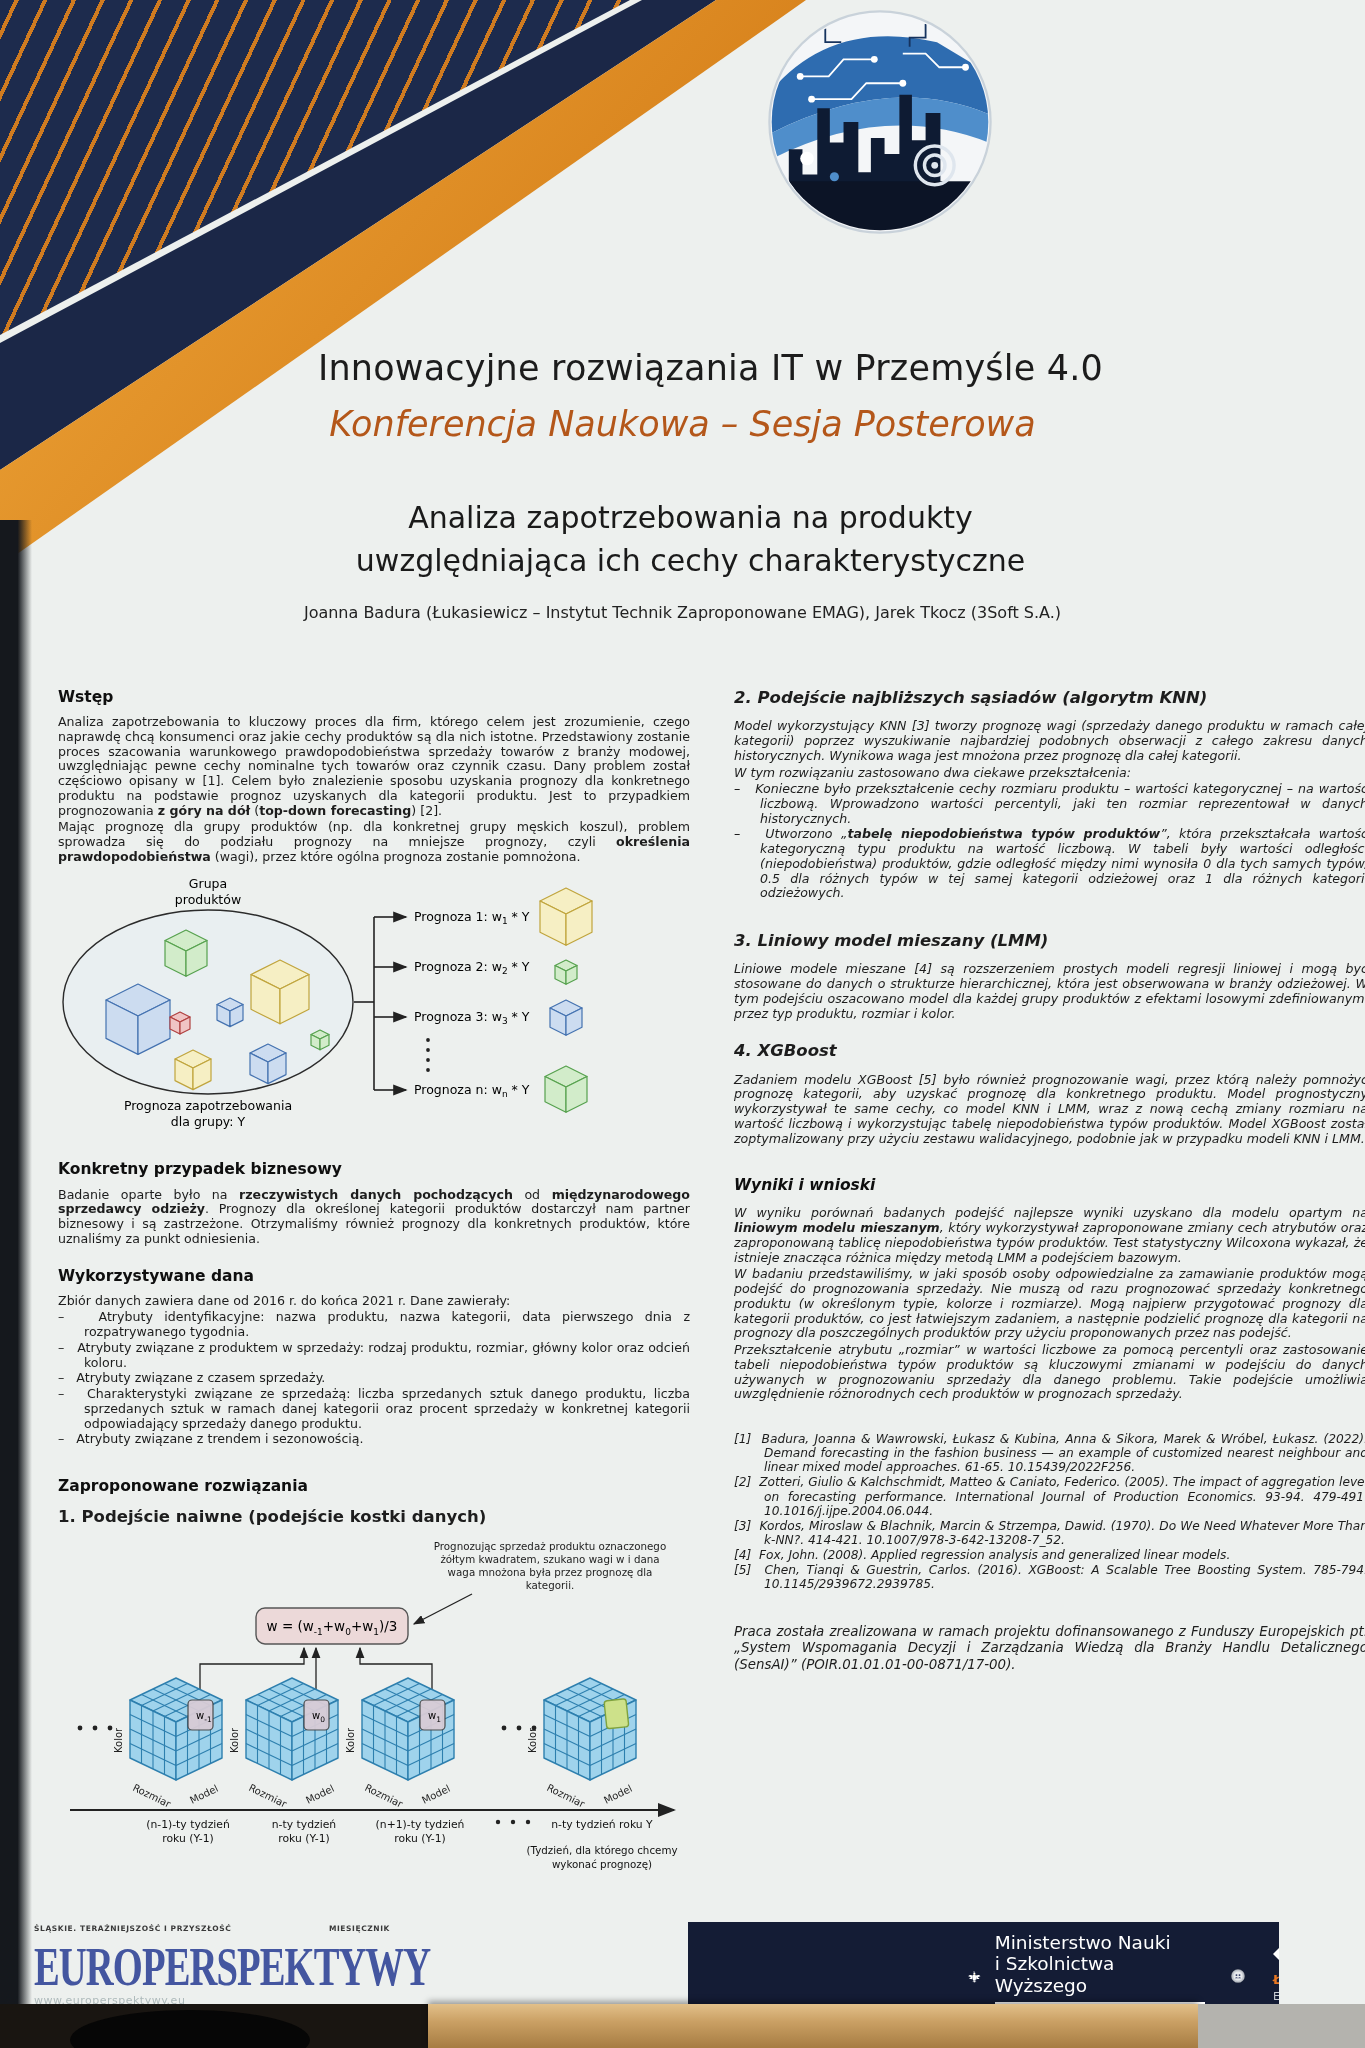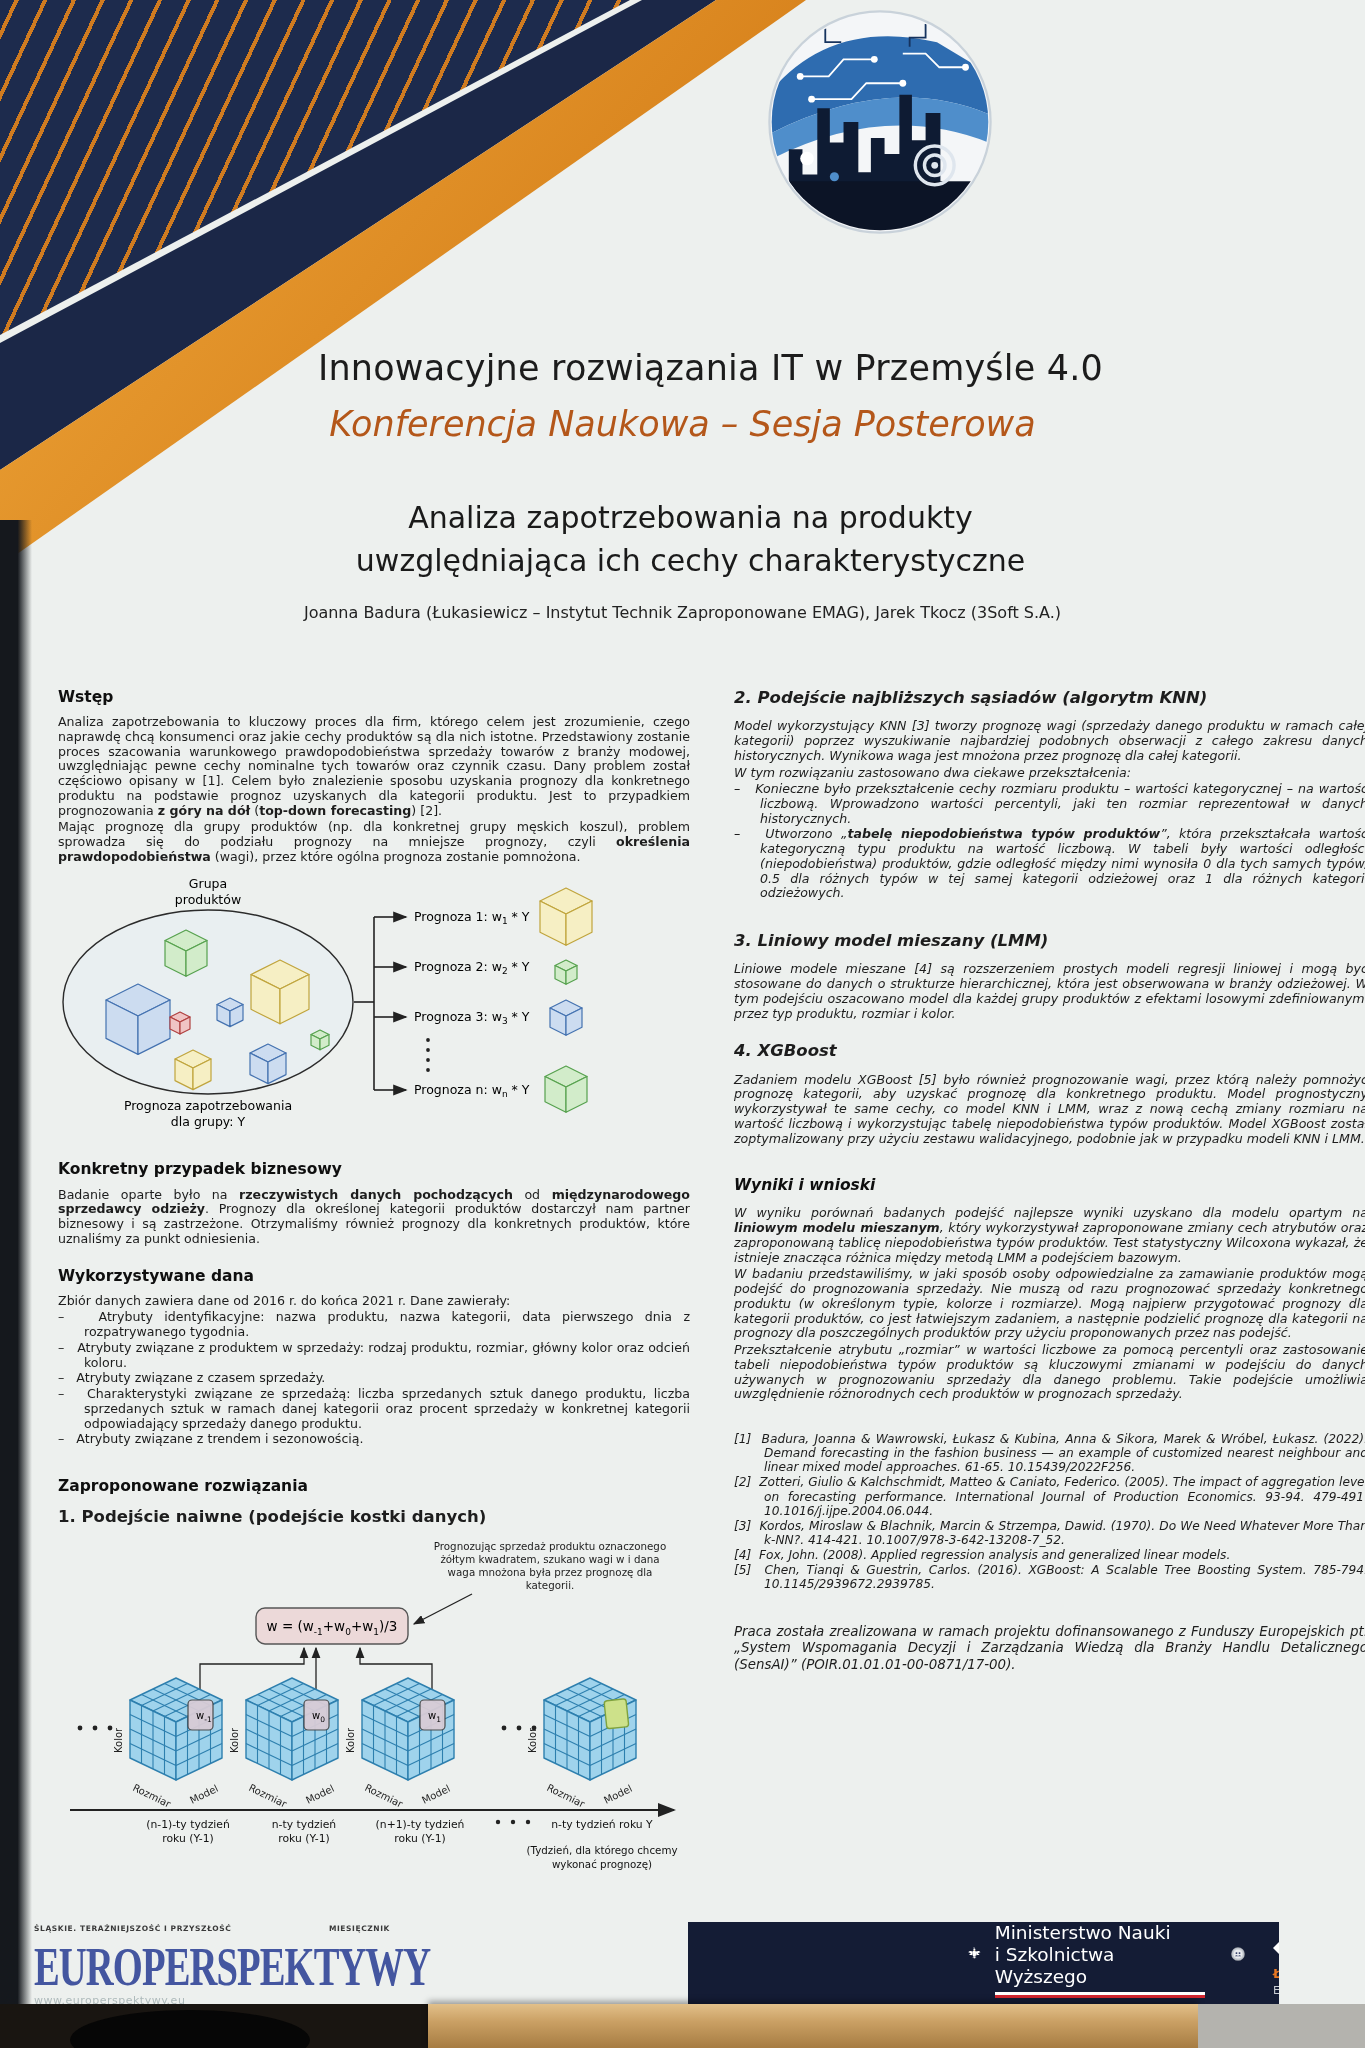--- a/index.html
+++ b/index.html
@@ -40,21 +40,21 @@
   .dia{margin:8px 0 30px 0;}
   .dia2{margin:4px 0 0 0;}
   
   .mag{position:absolute;left:34px;top:1924px;width:400px;}
   .mag .tag{display:flex;justify-content:space-between;width:356px;font-size:7.5px;
     letter-spacing:.6px;color:#3a3a3a;font-weight:bold;}
   .mag .name{font-family:"Liberation Serif","DejaVu Serif",serif;font-weight:bold;font-size:42px;
     color:#4456a0;letter-spacing:-1px;transform:scale(.92,1.32);transform-origin:left top;margin-top:2px;}
   .mag .url{font-size:11px;color:#aebabb;margin-top:11px;letter-spacing:.5px;}
   .minbar{position:absolute;left:688px;top:1922px;width:591px;height:86px;background:#141c35;
-    display:flex;align-items:flex-start;}
+    display:flex;align-items:flex-end;}
   .minbar .eagle{margin-left:280px;}
   .mintext{margin-left:14px;color:#fff;font-size:18.5px;line-height:1.18;}
   .minflag{margin-top:5px;height:6px;width:210px;background:linear-gradient(#fff 0 50%,#d22630 50% 100%);}
   .seal{margin-left:26px;}
   .luk{margin-left:22px;width:56px;height:80px;overflow:hidden;position:relative;}
   
   .edge-left{position:absolute;left:0;top:520px;width:32px;height:1530px;
     background:linear-gradient(to right,#15181d 55%,rgba(21,24,29,0));}
   .easel{position:absolute;left:0;top:2004px;width:1365px;height:44px;background:#191511;}
   .easel .wood{position:absolute;left:428px;top:0;width:770px;height:44px;

